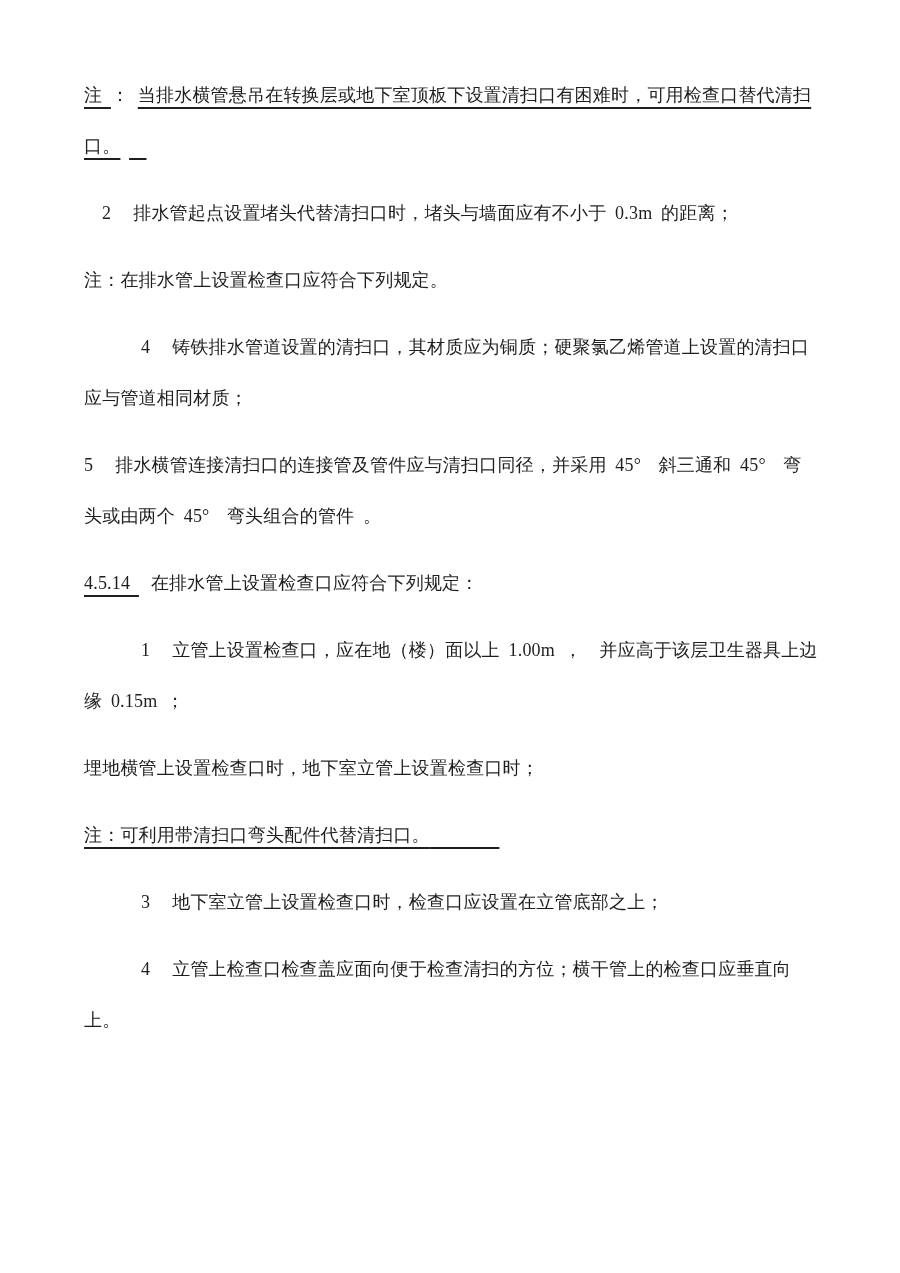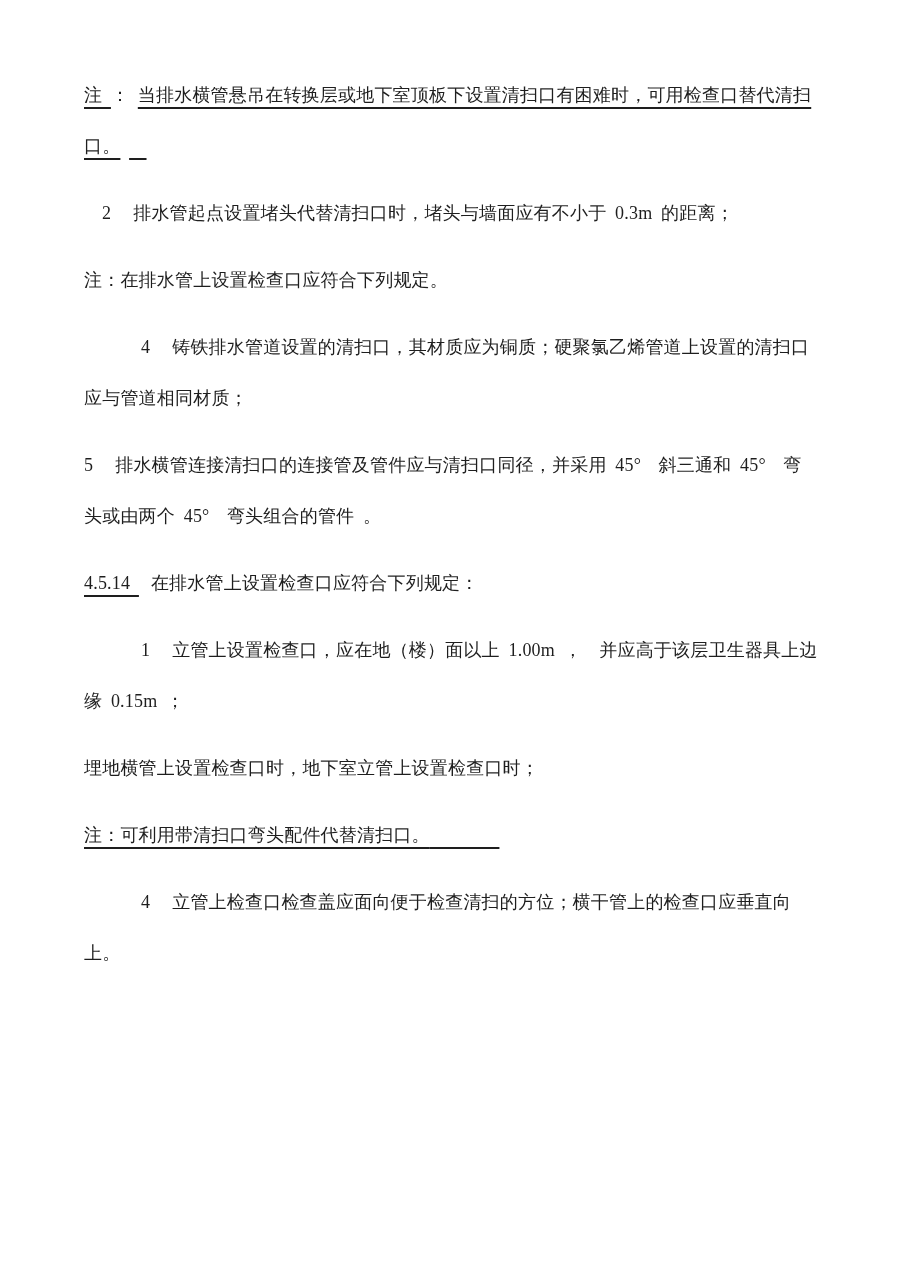--- a/index.html
+++ b/index.html
@@ -58,17 +58,18 @@
 
   <p class="para"><span class="u clause-num">4.5.14&nbsp;</span><span>在排水管上设置检查口应符合下列规定：</span></p>
 
   <p class="para indent-lg"><span class="num">1</span><span>立管上设置检查口，应在地（楼）面以上 1.00m ，  并应高于该层卫生器具上边
 缘 0.15m ；</span></p>
 
   <p class="para"><span>埋地横管上设置检查口时，地下室立管上设置检查口时；</span></p>
 
   <p class="para"><span class="u">注：可利用带清扫口弯头配件代替清扫口。</span><span class="u">&nbsp;&nbsp;&nbsp;&nbsp;&nbsp;&nbsp;&nbsp;&nbsp;</span></p>
 
+  <p class="para indent-lg"><span class="num">3</span><span>地下室立管上设置检查口时，检查口应设置在立管底部之上；</span></p>
 
   <p class="para indent-lg"><span class="num">4</span><span>立管上检查口检查盖应面向便于检查清扫的方位；横干管上的检查口应垂直向
 上。</span></p>
 
 </div>
 
 </body></html>

